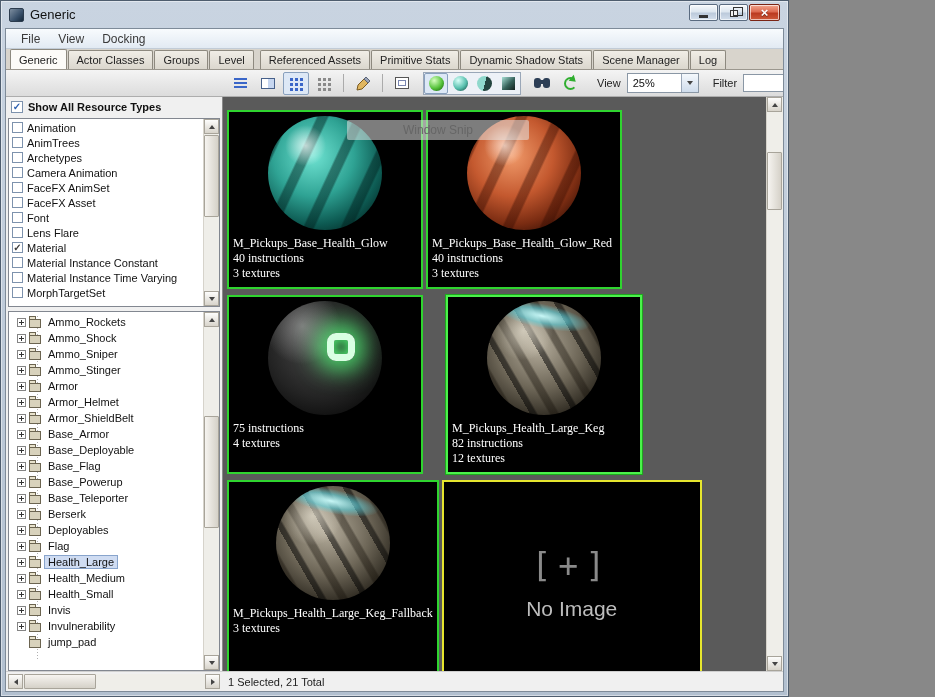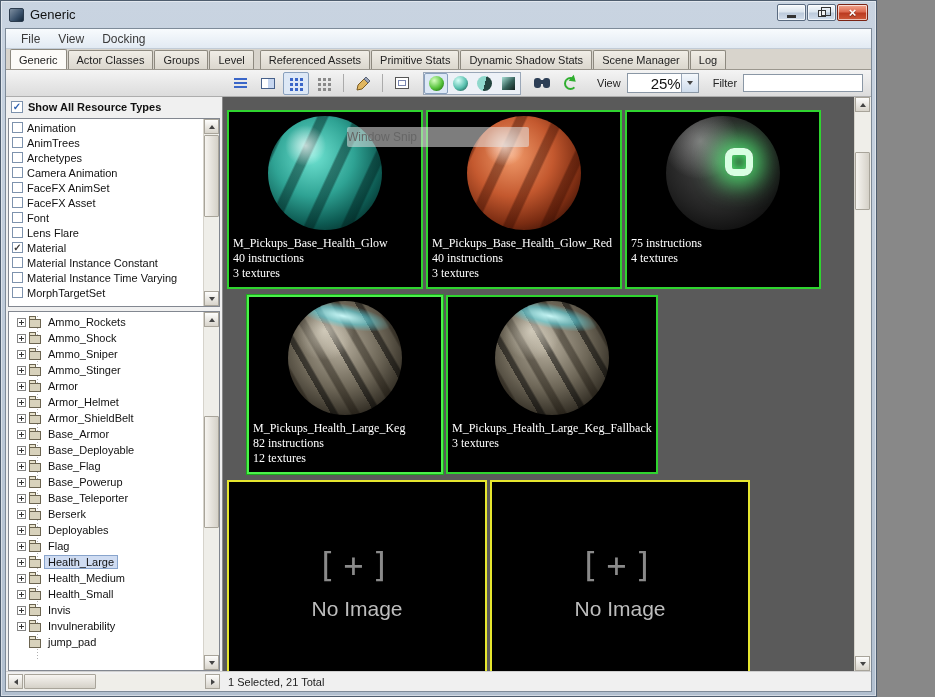--- a/index.html
+++ b/index.html
@@ -1,19 +1,19 @@
 <!DOCTYPE html>
 <html><head>
 <meta charset="utf-8">
 <style>
   * { box-sizing: border-box; margin: 0; padding: 0; }
   body { font-family: "Liberation Sans", sans-serif; background:#888; overflow:hidden; }
 
   
-  .window { width:877px; height:697px; position:relative;
+  .window { width:789px; height:697px; position:relative;
     background:linear-gradient(#c9d4e1,#b2c0d0);
     border:1px solid #4e5d6e; box-shadow:inset 0 0 0 1px rgba(255,255,255,.45); }
 
   
   .titlebar { height:27px; display:flex; align-items:center; padding:0 8px; }
   .app-icon { width:15px; height:14px; margin-right:6px; border-radius:2px;
     background:linear-gradient(135deg,#7d8ea0 0%,#39506a 60%,#16283a 100%);
     border:1px solid #2c3c4e; flex:none; }
   .title { font-size:13px; color:#111; }
   .winbtns { margin-left:auto; display:flex; gap:1px; align-self:flex-start; margin-top:3px; }
@@ -73,21 +73,21 @@
   .ic-binoc { width:16px; height:12px; position:relative; }
   .ic-binoc::before { content:""; position:absolute; top:1px; left:0; width:7px; height:10px;
     background:#2c3e55; border-radius:3px; box-shadow:9px 0 #2c3e55; }
   .ic-binoc::after { content:""; position:absolute; left:5px; top:3px; width:6px; height:4px; background:#2c3e55; }
   .ic-refresh { width:13px; height:13px; border:2px solid #2fae2f; border-radius:50%;
     border-right-color:transparent; position:relative; }
   .ic-refresh::before { content:""; position:absolute; right:-5px; top:-2px;
     border:4px solid transparent; border-left:6px solid #2fae2f; transform:rotate(40deg); }
   .tlabel { font-size:11px; color:#222; margin:0 4px 0 12px; flex:none; }
   .combo { width:72px; height:20px; border:1px solid #8a97a5; background:#fff; display:flex; align-items:center; flex:none; }
-  .combo-val { flex:1; font-size:15px; padding-left:5px; color:#111;text-align:right; }
+  .combo-val { flex:1; font-size:11px; padding-left:5px; color:#111; }
   .combo-dd { width:17px; height:100%; border-left:1px solid #9aa7b8;
     background:linear-gradient(#f4f8fc,#cfdcec); display:flex; align-items:center; justify-content:center; }
   .tri-down { width:0; height:0; border-left:3px solid transparent; border-right:3px solid transparent; border-top:4px solid #444; }
   .tri-up { width:0; height:0; border-left:3px solid transparent; border-right:3px solid transparent; border-bottom:4px solid #444; }
   .tri-left { width:0; height:0; border-top:3px solid transparent; border-bottom:3px solid transparent; border-right:4px solid #444; }
   .tri-right { width:0; height:0; border-top:3px solid transparent; border-bottom:3px solid transparent; border-left:4px solid #444; }
   .filter-input { width:120px; height:18px; border:1px solid #8a97a5; background:#fff;
     font-size:11px; font-family:"Liberation Sans",sans-serif; padding:0 3px; flex:none; }
 
   
@@ -164,22 +164,22 @@
       background:radial-gradient(ellipse at center, rgba(205,255,255,.95) 0%, rgba(90,220,235,.55) 40%, rgba(0,150,180,0) 72%); }
   .cap { padding:2px 4px 6px; }
   .cap-name, .cap-line { font-size:12px; line-height:15px; color:#fff; white-space:nowrap; }
 
   .ph { border:2px solid #e6e62e; background:#000; width:260px; height:206px; flex:none;
     display:flex; flex-direction:column; align-items:center; justify-content:center; gap:12px; }
   .ph-plus { color:#8a8a8a; font-size:33px; letter-spacing:7px;
     font-family:"DejaVu Sans Mono", monospace; }
   .ph-label { color:#bdbdbd; font-size:21px; }
 
-  .snip { position:absolute; left:120px; top:17px; width:182px; height:20px; border-radius:2px;
-    background:rgba(228,228,228,.55); color:#666; font-size:12px; text-align:left; line-height:20px; }
+  .snip { position:absolute; left:120px; top:10px; width:182px; height:20px; border-radius:2px;
+    background:rgba(228,228,228,.55); color:#666; font-size:12px; text-align:center; line-height:20px; }
 
   .main .vsb { width:17px; }
 
   
   .statusbar { height:20px; flex:none; display:flex; background:#f0f0f0; border-top:1px solid #cfcfcf; }
   .status-left { width:216px; flex:none; }
   .status-text { font-size:11px; color:#222; padding:4px 0 0 6px; }
 </style>
 </head>
 <body>

